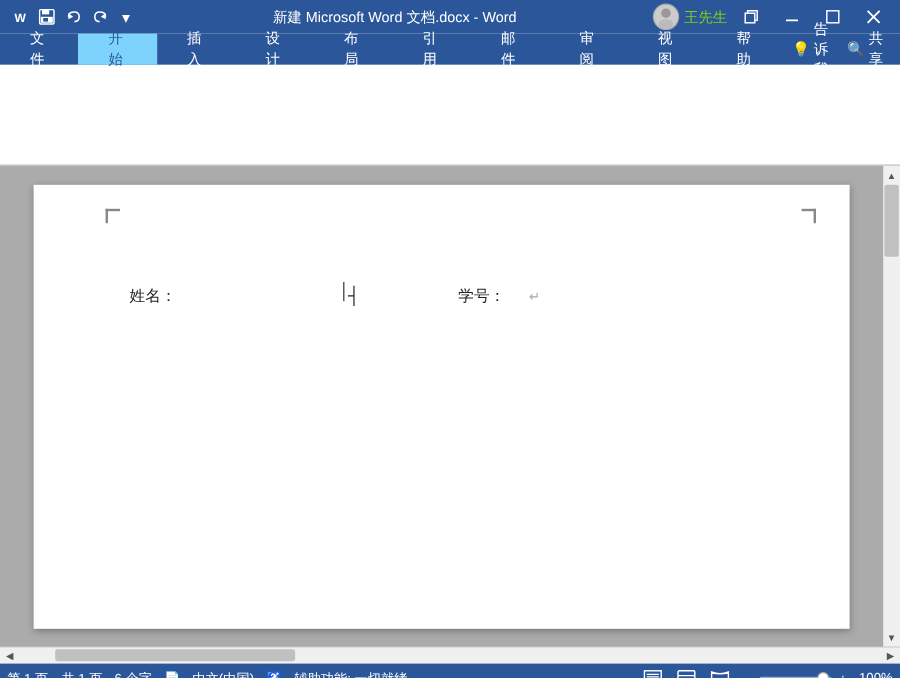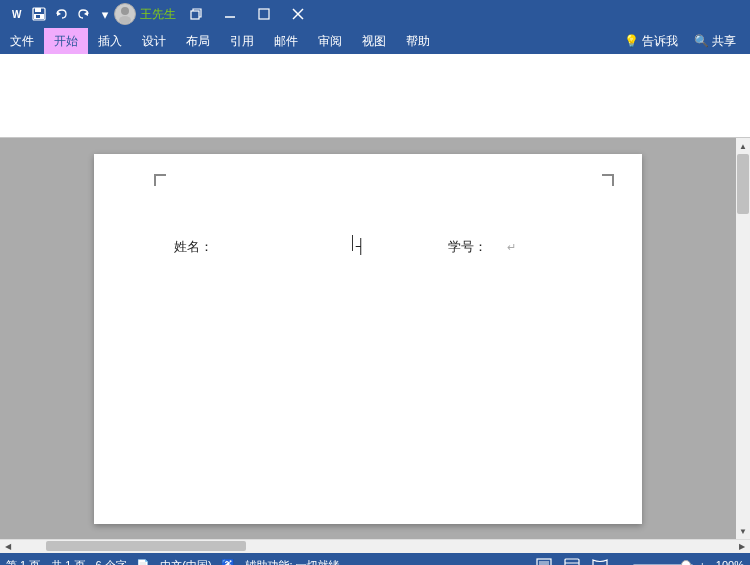--- a/index.html
+++ b/index.html
@@ -67,50 +67,50 @@
       height: 22px;
       background: #ccc;
       border-radius: 50%;
       display: flex;
       align-items: center;
       justify-content: center;
       overflow: hidden;
       border: 1px solid #aaa;
     }
     .ribbon-tab {
-      padding: 0 10px;
+      padding: 0 25px;
       display: flex;
       align-items: center;
       color: white;
       font-size: 12px;
       cursor: pointer;
     }
     .ribbon-tab.active {
-      background: #f0abfc;
+      background: #7dd3fc;
       color: #2b579a;
     }
 
     
     .doc-area {
       background: #ababab;
       height: calc(565px - 28px - 26px - 86px - 24px);
       overflow: hidden;
       position: relative;
       display: flex;
     }
     .doc-scroll {
       flex: 1;
       overflow: hidden;
       padding: 16px 0;
       display: flex;
       justify-content: center;
     }
     .doc-page {
       background: white;
-      width: 548px;
+      width: 680px;
       min-height: 370px;
       box-shadow: 0 2px 6px rgba(0,0,0,0.3);
       position: relative;
       padding: 40px 60px 40px 80px;
     }
 
     
     .corner-mark {
       position: absolute;
       width: 12px;
@@ -320,20 +320,21 @@
         </svg>
     </div>
     <div class="qat-icon" title="重做">
       <svg width="13" height="13" viewBox="0 0 13 13">
           <path d="M11 6 Q11 2 6 2 Q2 2 2 6 Q2 10 6 10" fill="none" stroke="white" stroke-width="1.3"></path>
           <polygon points="11,3 11,8 7,6" fill="white"></polygon>
         </svg>
     </div>
     <div class="qat-icon">▾</div>
   </div>
+  <div class="title-bar-title">新建 Microsoft Word 文档.docx - Word</div>
   <div class="title-bar-right">
     <div class="user-area">
       <div class="user-avatar">
         <svg width="20" height="20" viewBox="0 0 20 20">
             <circle cx="10" cy="7" r="4" fill="#999"></circle>
             <ellipse cx="10" cy="16" rx="6" ry="4" fill="#bbb"></ellipse>
           </svg>
       </div>
       <span style="color:#84cc16;font-size:12px;">王先生</span>
     </div>

